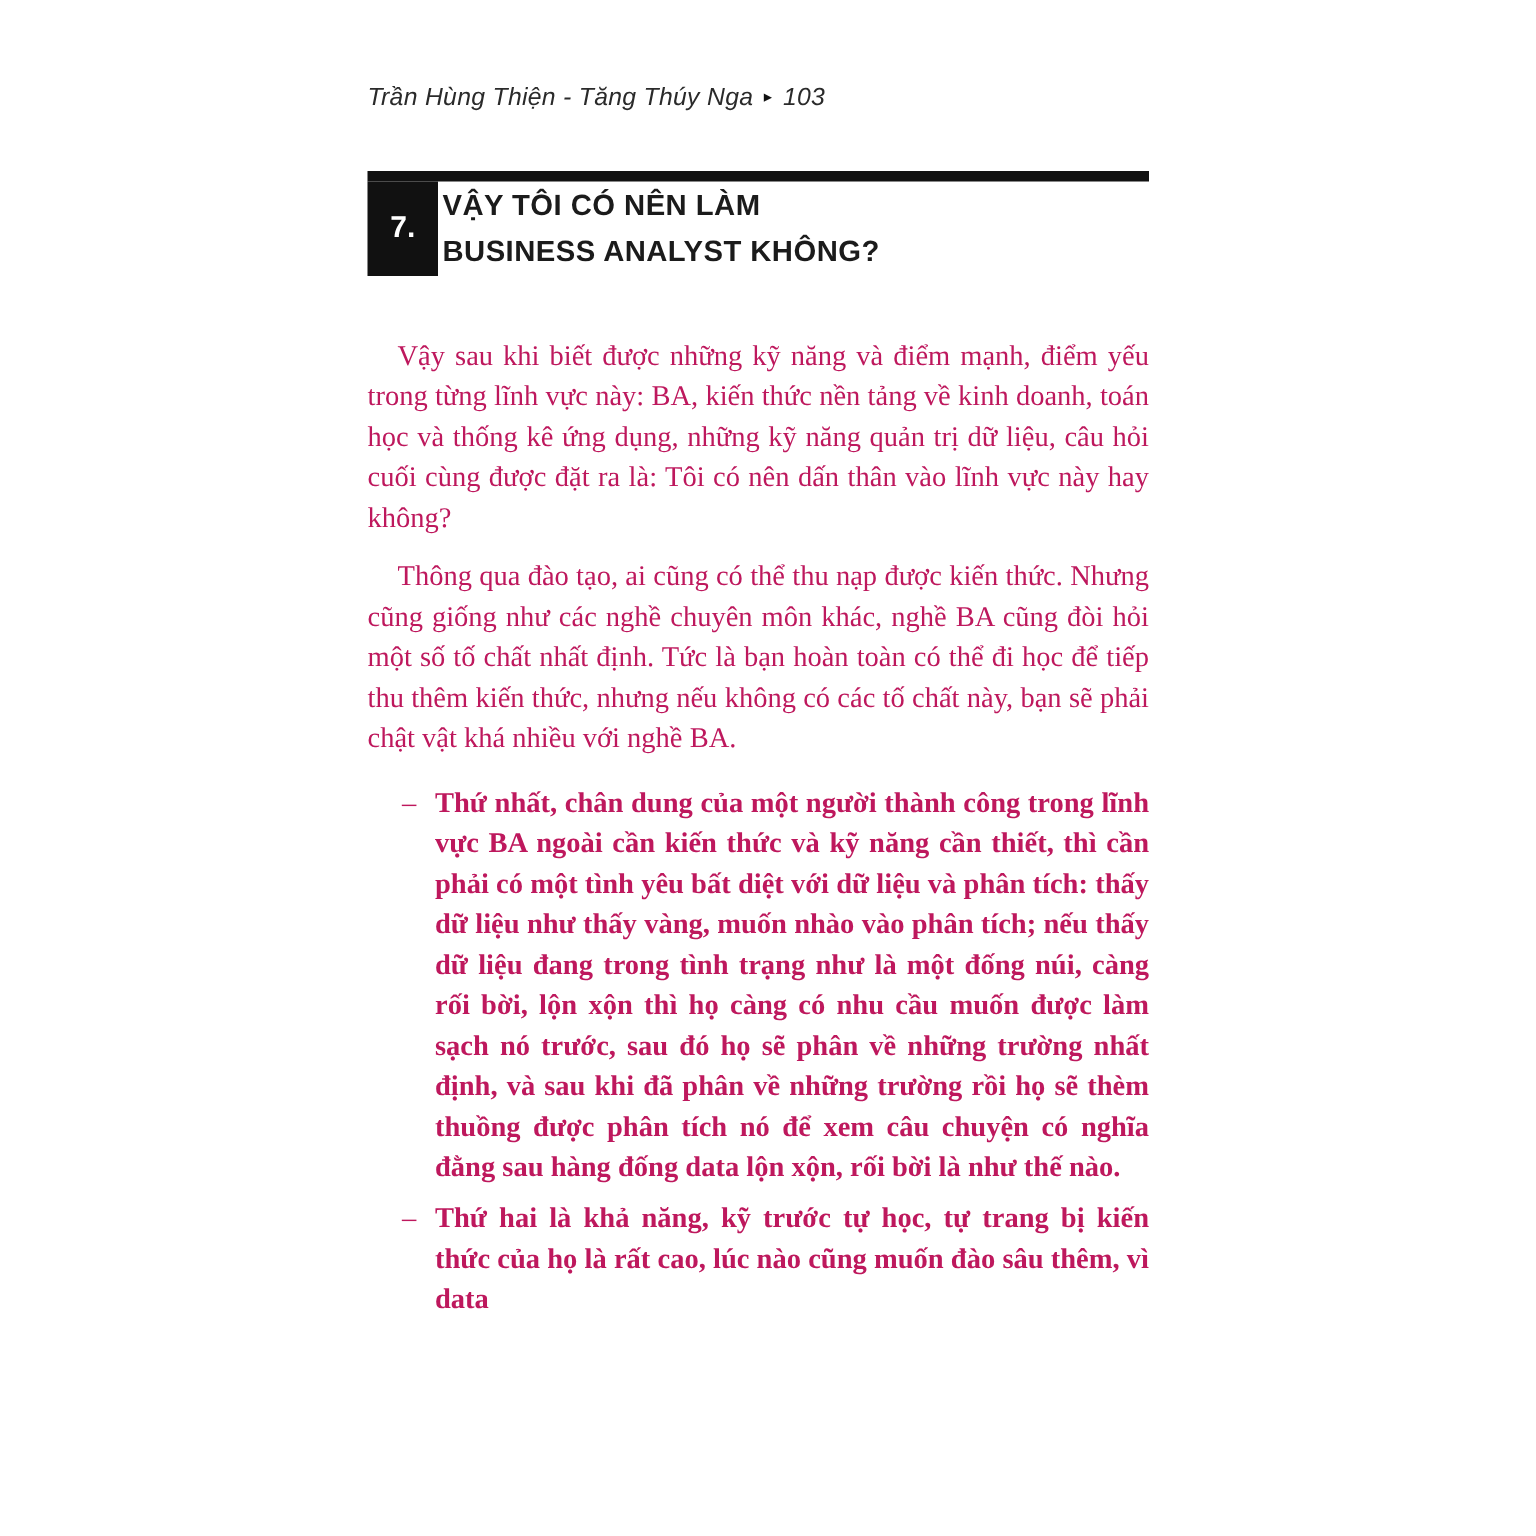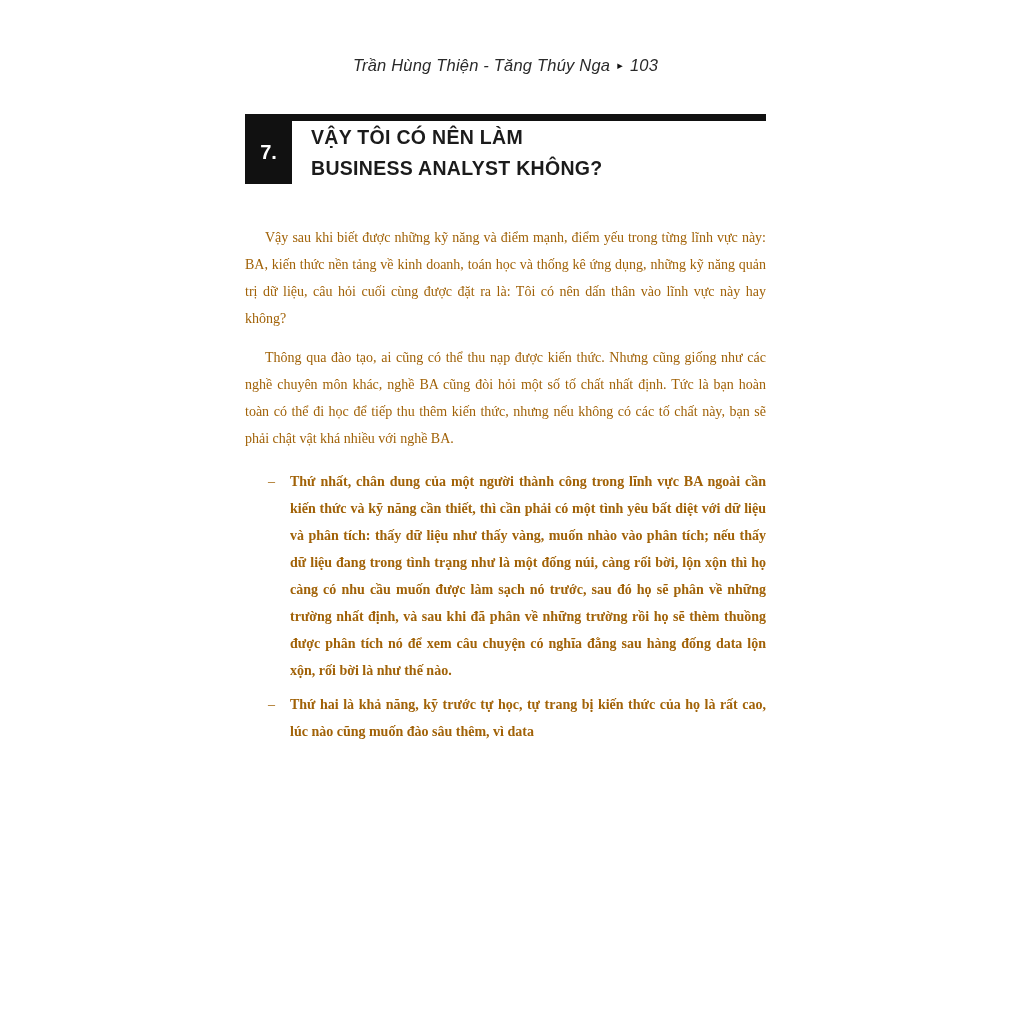--- a/index.html
+++ b/index.html
@@ -19,21 +19,21 @@
     position: absolute;
     inset: 0;
     background: #ffffff;
   }
   
   .running-header {
     position: absolute;
     top: 56px;
     left: 245px;
     width: 521px;
-    text-align: center;
+    text-align: left;
     font-family: "Liberation Sans", sans-serif;
     font-style: italic;
     font-size: 16.5px;
     color: #2a2a2a;
     letter-spacing: 0.2px;
   }
   .running-header .sep {
     font-style: normal;
     font-size: 11px;
     position: relative;
@@ -62,37 +62,37 @@
     display: flex;
     align-items: center;
     justify-content: center;
     flex: 0 0 47px;
   }
   .section-title {
     font-family: "Liberation Sans", sans-serif;
     font-weight: bold;
     font-size: 19.5px;
     color: #1b1b1b;
-    padding-left: 19px;
+    padding-left: 3px;
     display: flex;
     flex-direction: column;
     justify-content: center;
     line-height: 1.58;
     letter-spacing: 0.3px;
   }
   
   .body-text {
     position: absolute;
     top: 224px;
     left: 245px;
     width: 521px;
-    font-size: 14px;
+    font-size: 19px;
     line-height: 27px;
     text-align: justify;
-    color: #a16207;
+    color: #be185d;
   }
   p.para {
     margin: 0 0 12px 0;
     text-indent: 20px;
   }
   .bullet-list {
     margin-top: 16px;
   }
   .bullet-item {
     display: flex;

